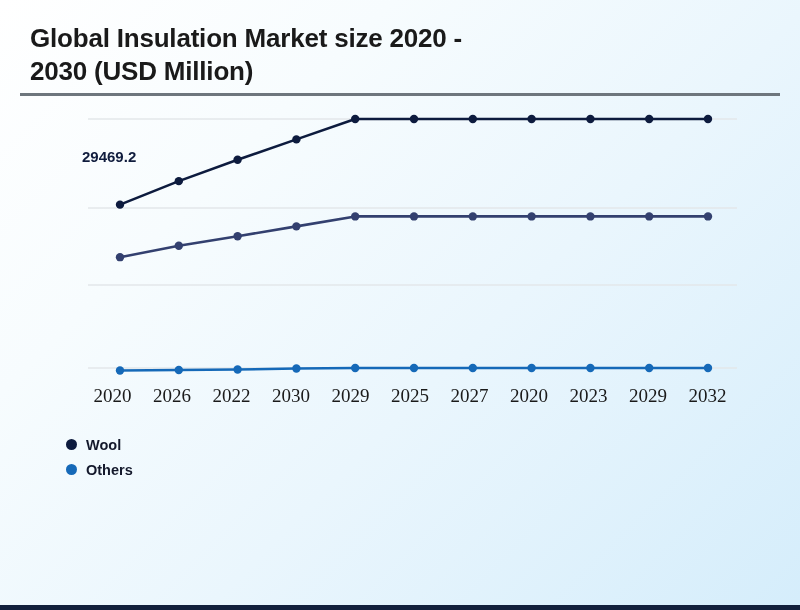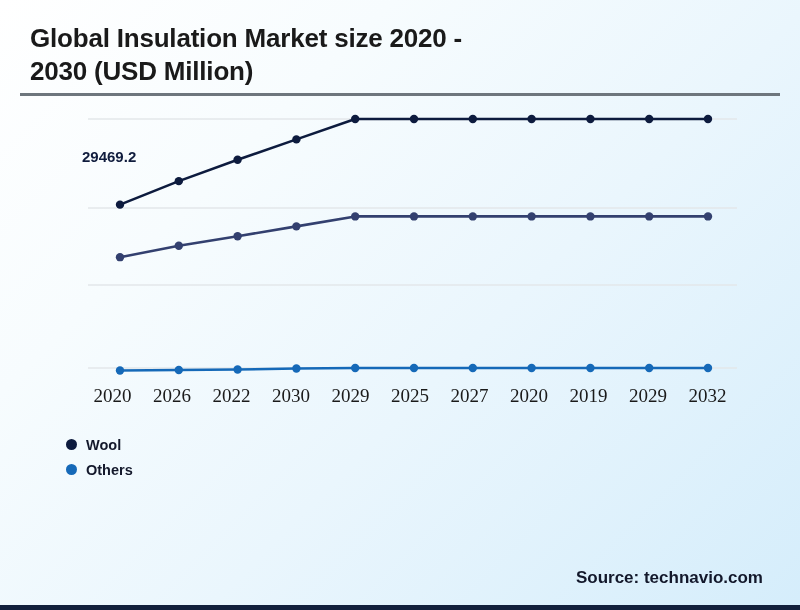--- a/index.html
+++ b/index.html
@@ -192,31 +192,30 @@
 
   <div id="x-axis">
       <div class="x-tick-label">2020</div>
       <div class="x-tick-label">2026</div>
       <div class="x-tick-label">2022</div>
       <div class="x-tick-label">2030</div>
       <div class="x-tick-label">2029</div>
       <div class="x-tick-label">2025</div>
       <div class="x-tick-label">2027</div>
       <div class="x-tick-label">2020</div>
-      <div class="x-tick-label">2019</div>
+      <div class="x-tick-label">2023</div>
       <div class="x-tick-label">2029</div>
       <div class="x-tick-label">2032</div>
     </div>
 
   <div id="legend">
       <div class="legend-item">
         <span class="legend-swatch" style="background: rgb(13, 27, 62);"></span>
         <span class="legend-label">Wool</span>
       </div>
       <div class="legend-item">
         <span class="legend-swatch" style="background: rgb(21, 105, 184);"></span>
         <span class="legend-label">Others</span>
       </div>
     </div>
 
-  <div id="source-note">Source: technavio.com</div>
 
 </div>
 
 </body></html>

